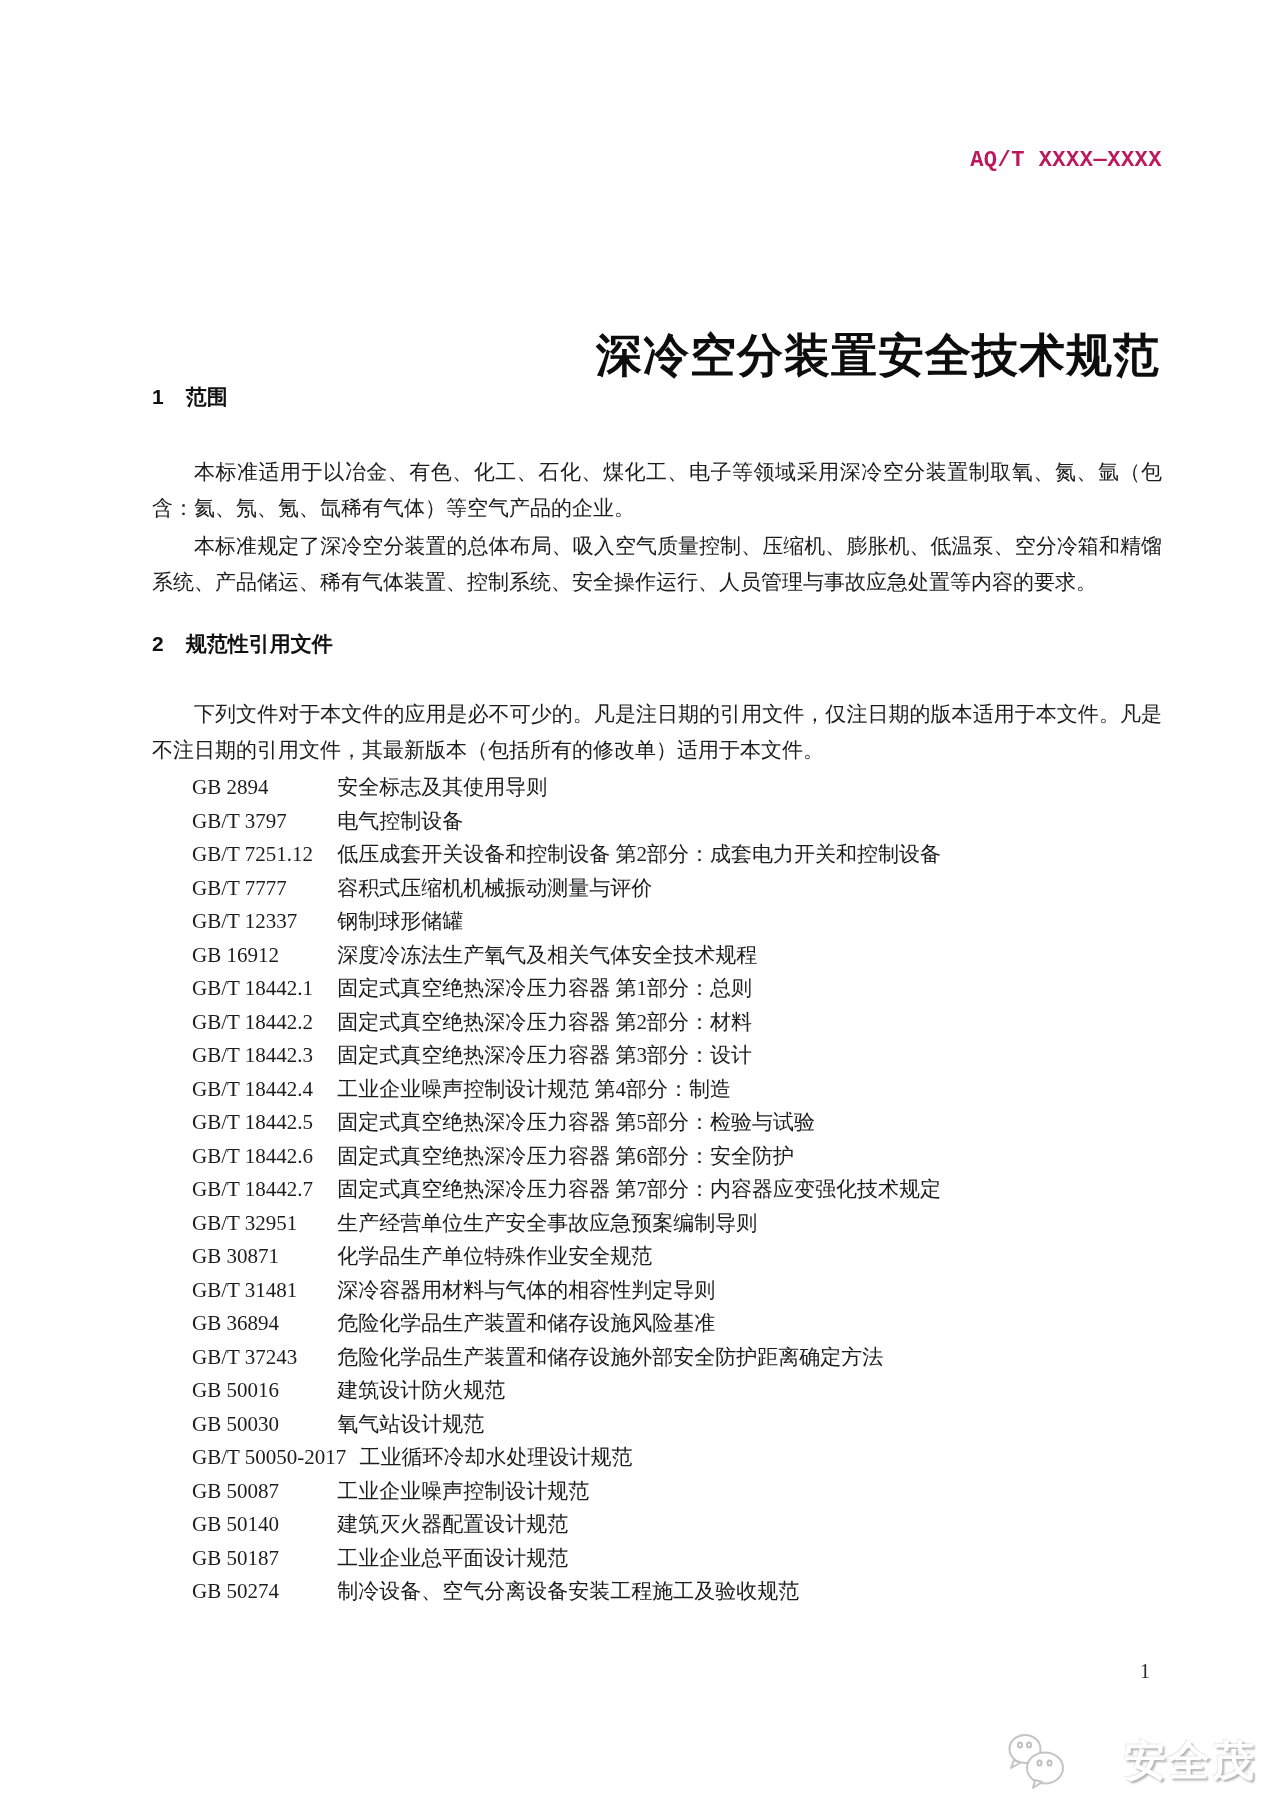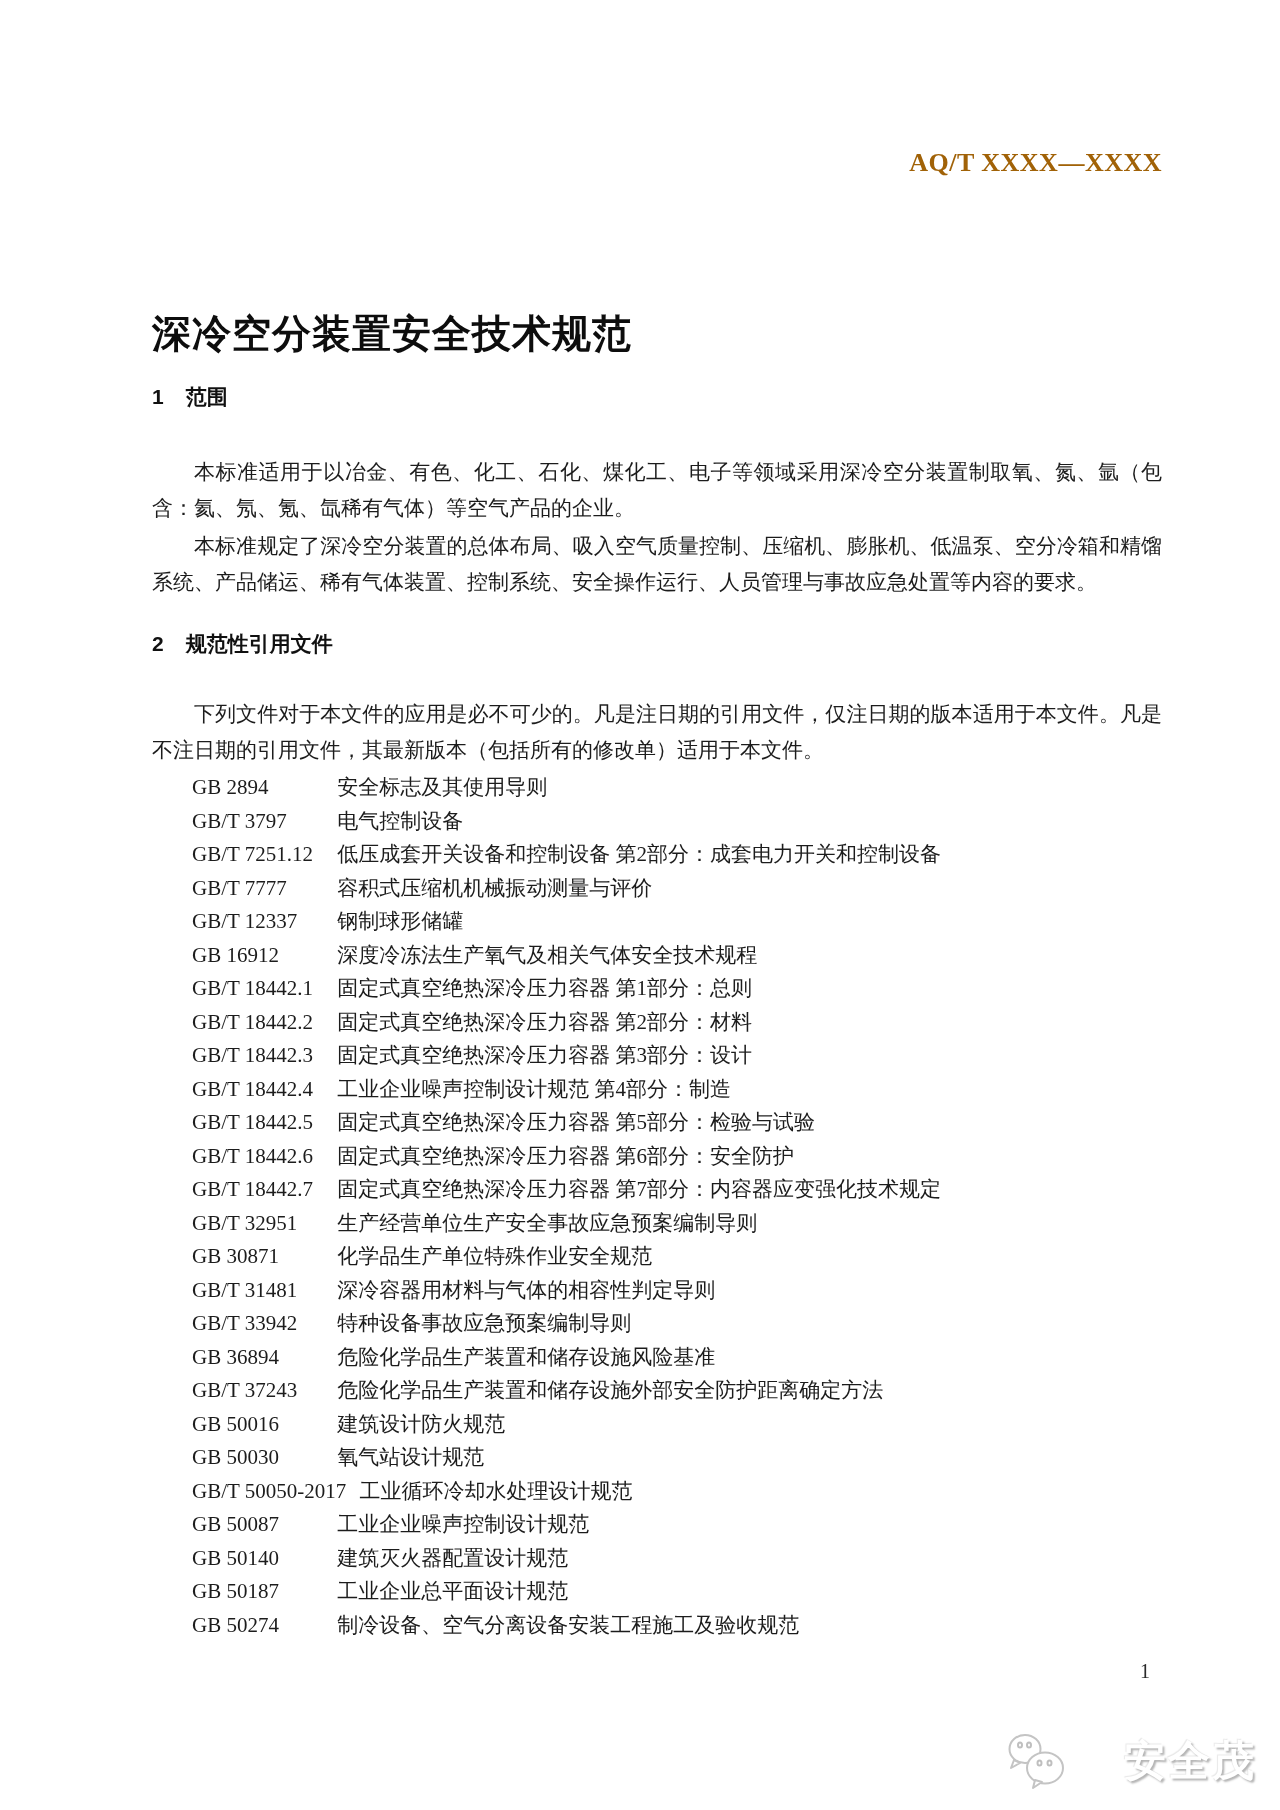--- a/index.html
+++ b/index.html
@@ -10,35 +10,35 @@
     margin: 0 auto;
     background: #ffffff;
     overflow: hidden;
     color: #1c1c1c;
     font-family: "Liberation Serif", "DejaVu Serif", serif;
   }
   .doc-code {
     position: absolute;
     top: 148px;
     right: 118px;
-    font-family: Liberation Serif, serif;
-    font-weight: 700;
-    font-size: 26px;
+    font-family: Liberation Mono, monospace;
+    font-weight: 700;
+    font-size: 22px;
     letter-spacing: 0.5px;
-    color: #a16207;
+    color: #be185d;
   }
   .doc-title {
     position: absolute;
-    top: 281px;
+    top: 294px;
     left: 152px;
     width: 1008px;
-    text-align: left;
+    text-align: right;
     font-family: "Liberation Sans", "DejaVu Sans", sans-serif;
     font-weight: 700;
-    font-size: 39px;
+    font-size: 46px;
     letter-spacing: 1px;
     color: #0d0d0d;
   }
   .content {
     position: absolute;
     left: 152px;
     top: 384px;
     width: 1010px;
     font-size: 21px;
   }
@@ -204,24 +204,20 @@
         <li>
           <span class="ref-code">GB 30871</span>
           <span class="ref-title">化学品生产单位特殊作业安全规范</span>
         </li>
 
         <li>
           <span class="ref-code">GB/T 31481</span>
           <span class="ref-title">深冷容器用材料与气体的相容性判定导则</span>
         </li>
 
-        <li>
-          <span class="ref-code">GB/T 33942</span>
-          <span class="ref-title">特种设备事故应急预案编制导则</span>
-        </li>
 
         <li>
           <span class="ref-code">GB 36894</span>
           <span class="ref-title">危险化学品生产装置和储存设施风险基准</span>
         </li>
 
         <li>
           <span class="ref-code">GB/T 37243</span>
           <span class="ref-title">危险化学品生产装置和储存设施外部安全防护距离确定方法</span>
         </li>

